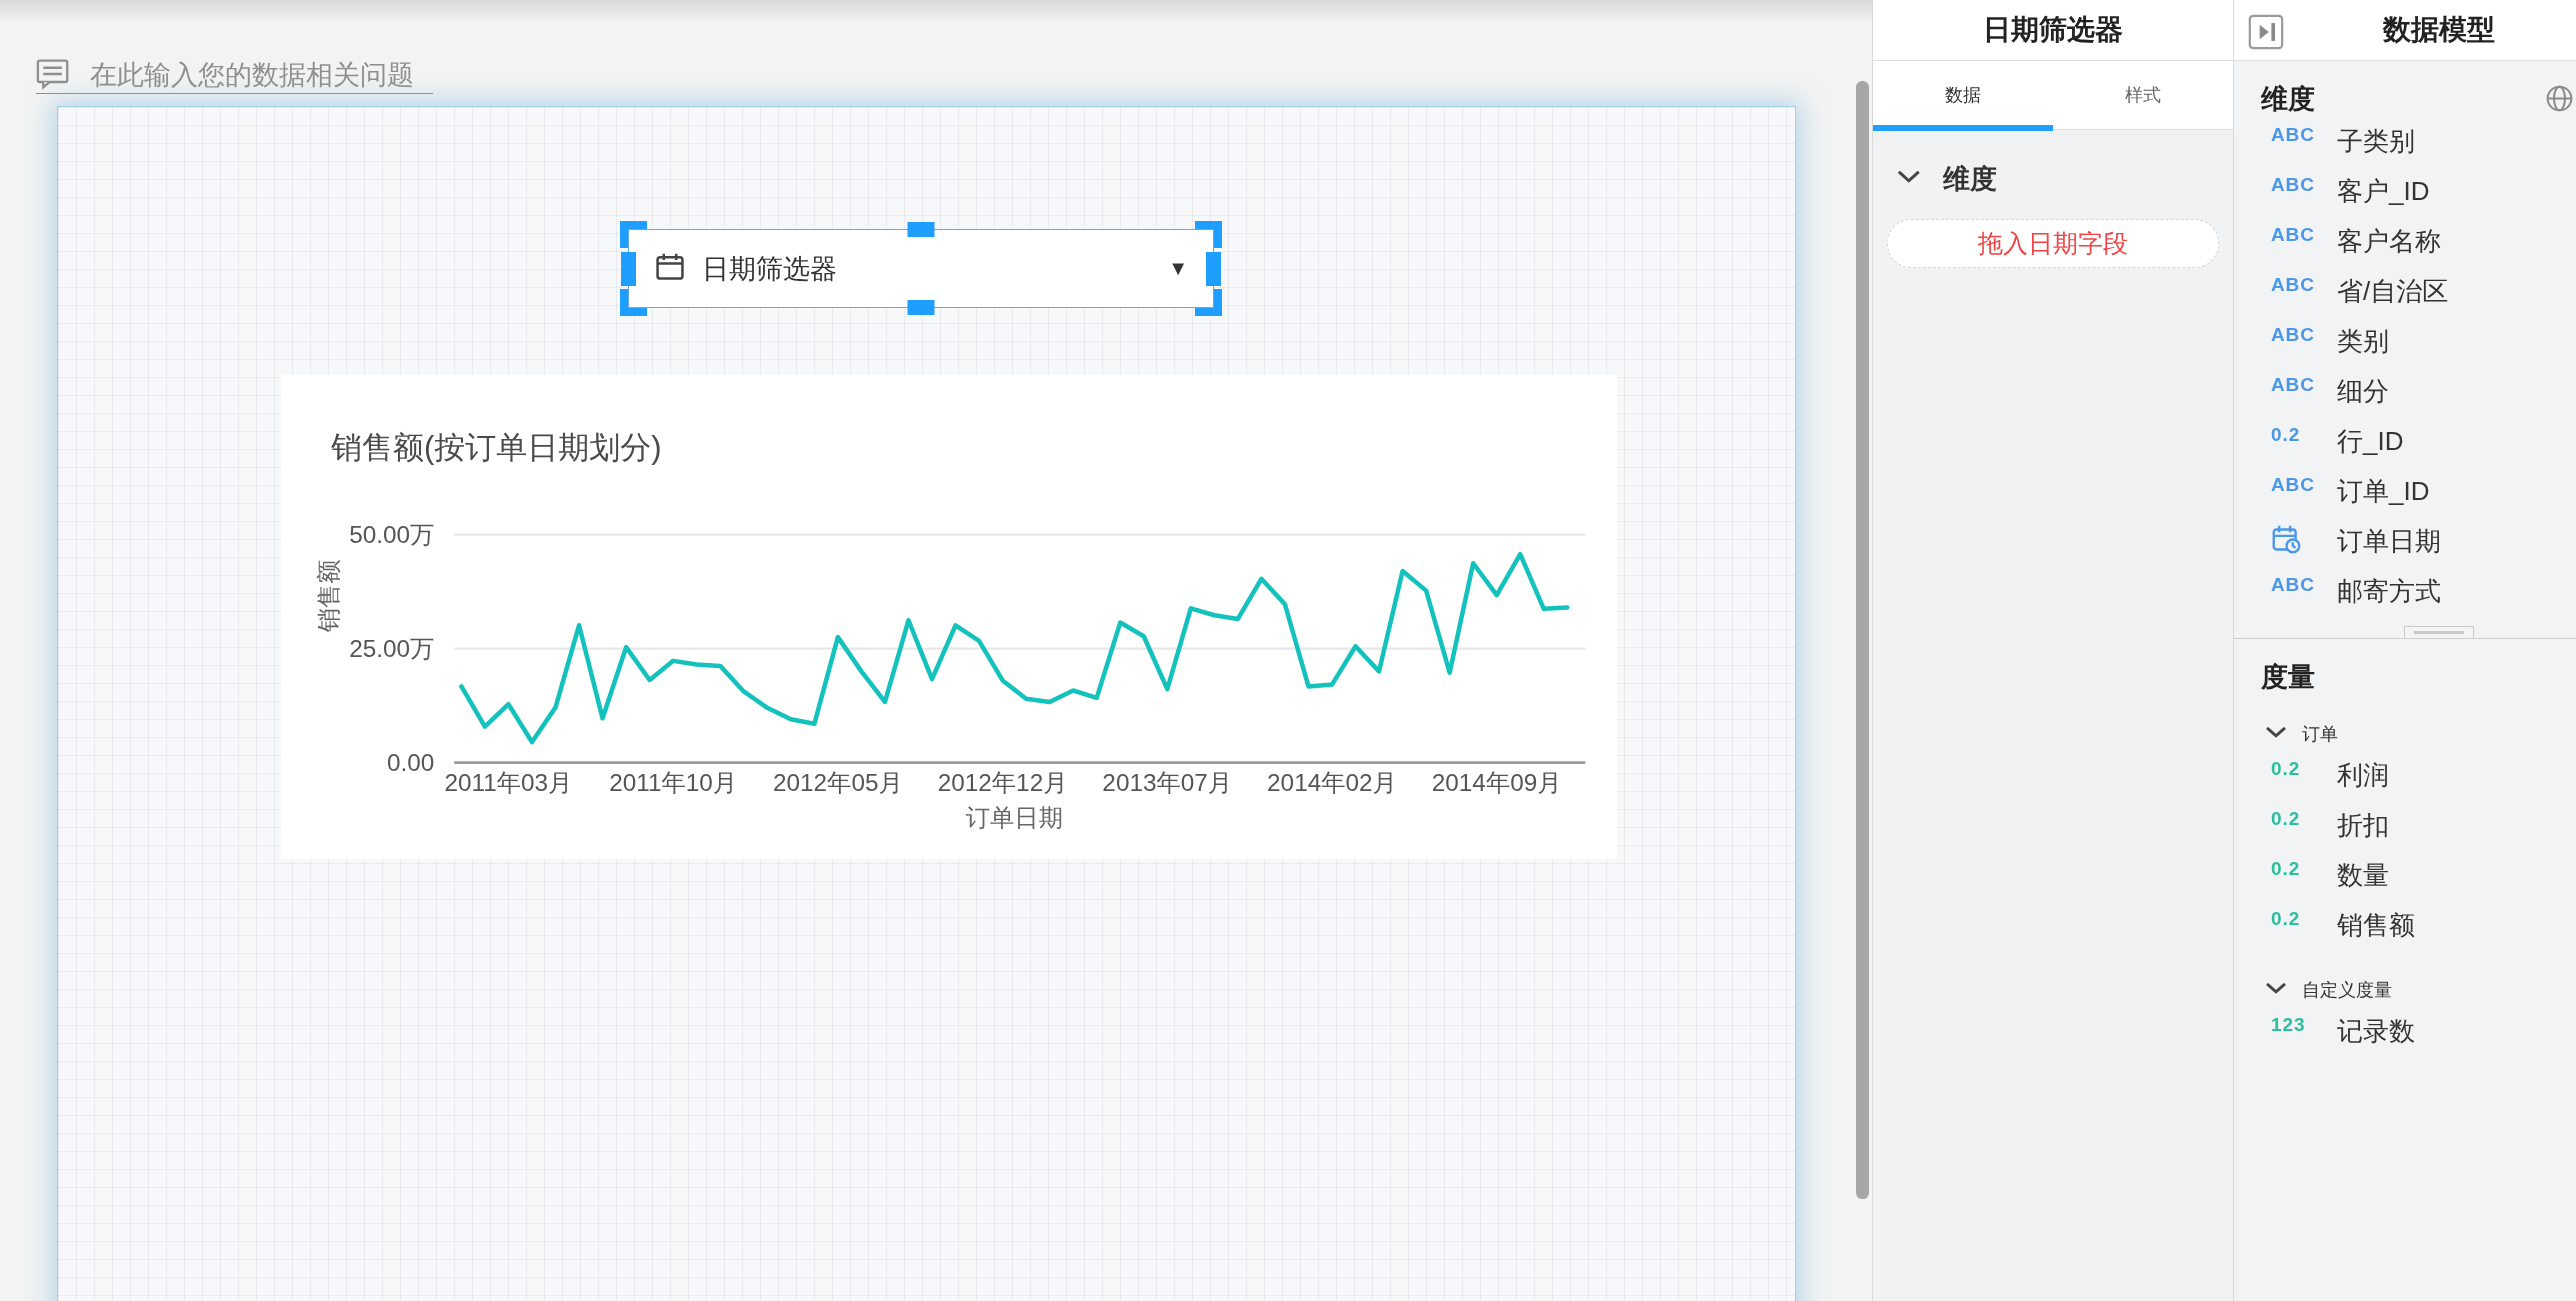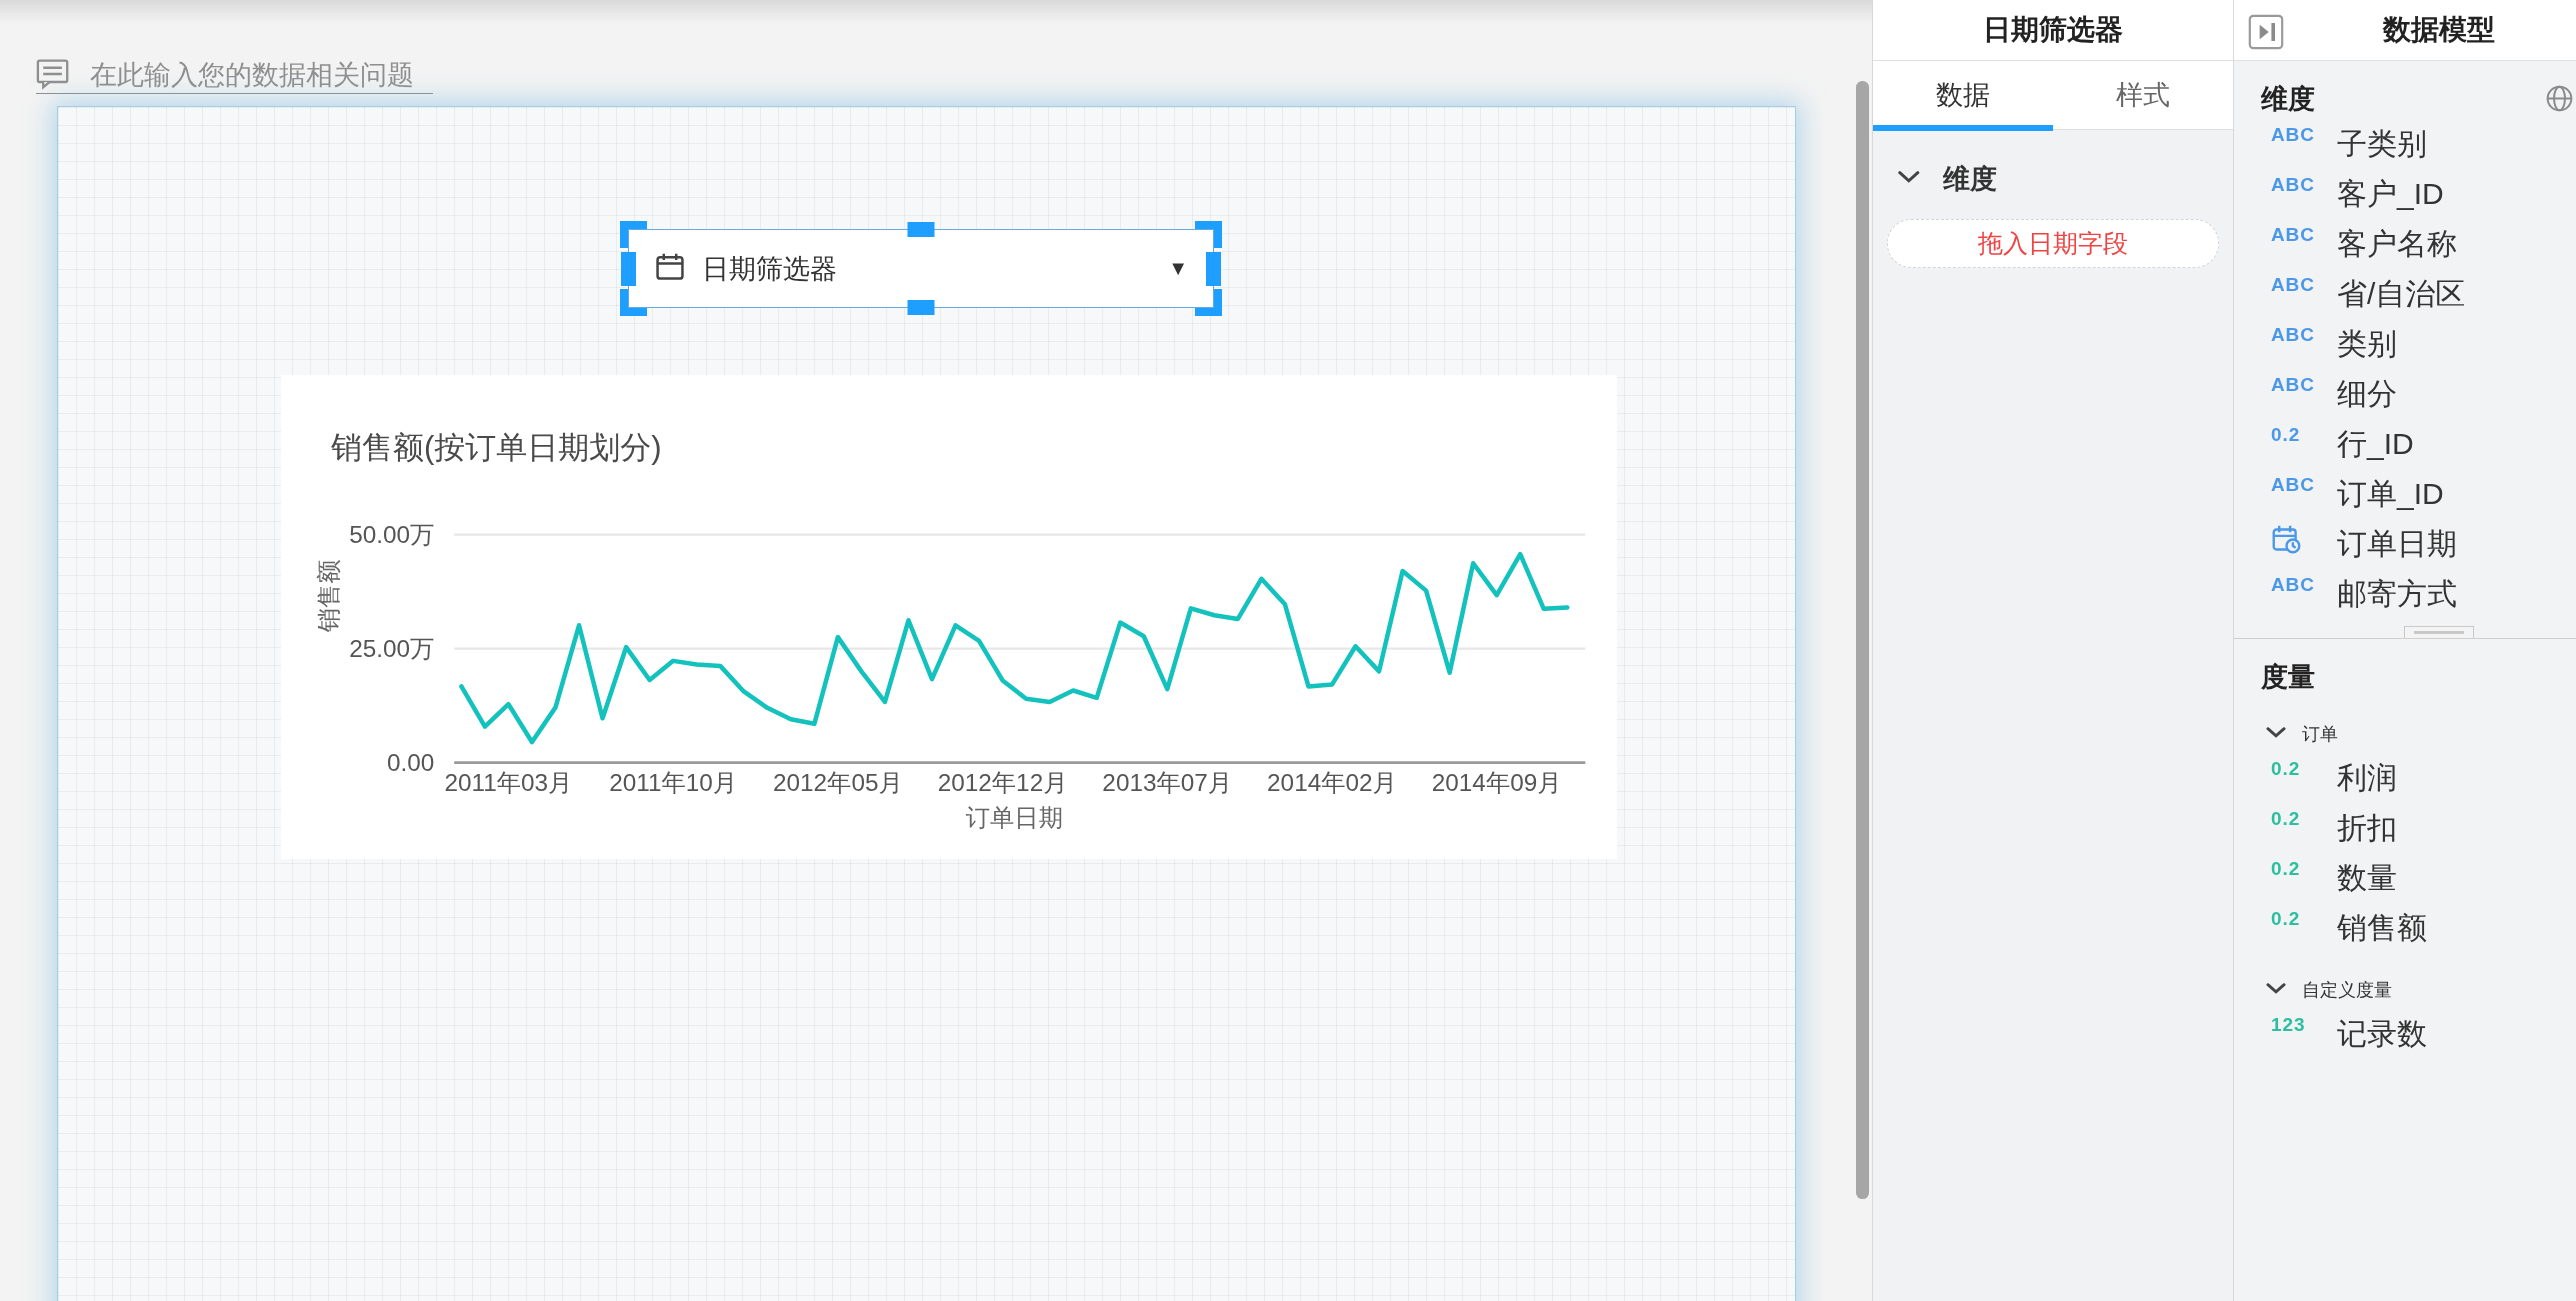--- a/index.html
+++ b/index.html
@@ -48,21 +48,21 @@
 
   
   .panel { position:absolute; top:0; height:1302px; background:#f1f2f3; }
   .panel-header { position:relative; height:61px; background:#fff; border-bottom:1.8px solid #e0e0e0;
     display:flex; align-items:center; justify-content:center; }
   .panel-title { font-size:28px; font-weight:bold; color:#222; }
 
   
   .filter-panel { left:1872px; width:361px; border-left:1.8px solid #d8d8d8; }
   .tabs { height:69px; background:#fff; border-bottom:1.8px solid #e0e0e0; display:flex; position:relative; }
-  .tab { flex:1; display:flex; align-items:center; justify-content:center; font-size:27px; color:#666; cursor:pointer; }
+  .tab { flex:1; display:flex; align-items:center; justify-content:center; font-size:18px; color:#666; cursor:pointer; }
   .tab.active { color:#333; }
   .tab-underline { position:absolute; left:0; bottom:-1.8px; width:180px; height:5.4px; background:#1e9fff; }
   .dim-row { display:flex; align-items:center; gap:23.4px; padding:31px 0 0 25px; }
   .dim-row-label { font-size:27px; font-weight:bold; color:#333; }
   .dropzone { margin:21.6px 14.4px 0 14.4px; height:49px; border:1.8px dashed #d4d4d4; border-radius:24px;
     background:#fff; display:flex; align-items:center; justify-content:center; font-size:25px; color:#ef4444; }
 
   
   .model-panel { left:2233px; width:411px; border-left:1.8px solid #d8d8d8; background:#f2f3f4; }
   .mp-header-icon { position:absolute; left:13.5px; top:13.5px; }
@@ -81,21 +81,21 @@
   .section-header { display:flex; align-items:center; padding:0 14.4px 0 27px; height:50px; margin-top:12.6px; }
   .section-title { font-size:27px; font-weight:bold; color:#222; flex:1; }
   .icon-btn { color:#777; font-size:36px; line-height:1; cursor:pointer; }
   .globe-wrap { display:flex; align-items:center; gap:3.6px; margin-right:16px; }
   .small-caret { font-size:14.4px; color:#777; }
 
   .field-row { display:flex; align-items:flex-start; height:50px; padding-left:37px; gap:19px; }
   .badge { width:47px; font-size:19px; font-weight:bold; letter-spacing:0.9px; flex:none; }
   .badge.blue { color:#4b97e8; }
   .badge.teal { color:#2bbf9f; }
-  .field-label { font-size:30px; color:#333; }
+  .field-label { font-size:26px; color:#333; }
 
   .measure-divider { position:relative; margin-top:14.4px; border-top:1.8px solid #cfcfcf; }
   .divider-grip { position:absolute; left:50%; top:-12.6px; transform:translateX(-50%);
     width:70px; height:11.7px; background:#f4f4f4; border:1.8px solid #c9c9c9; border-bottom:none;
     display:flex; align-items:center; justify-content:center; }
   .divider-grip i { display:block; width:50px; height:2.7px; background:#c9c9c9; }
 
   .group-row { display:flex; align-items:center; height:47px; margin-top:9px; padding-left:32px; gap:16px; }
   .group-label { font-size:18px; color:#333; }
 </style>

